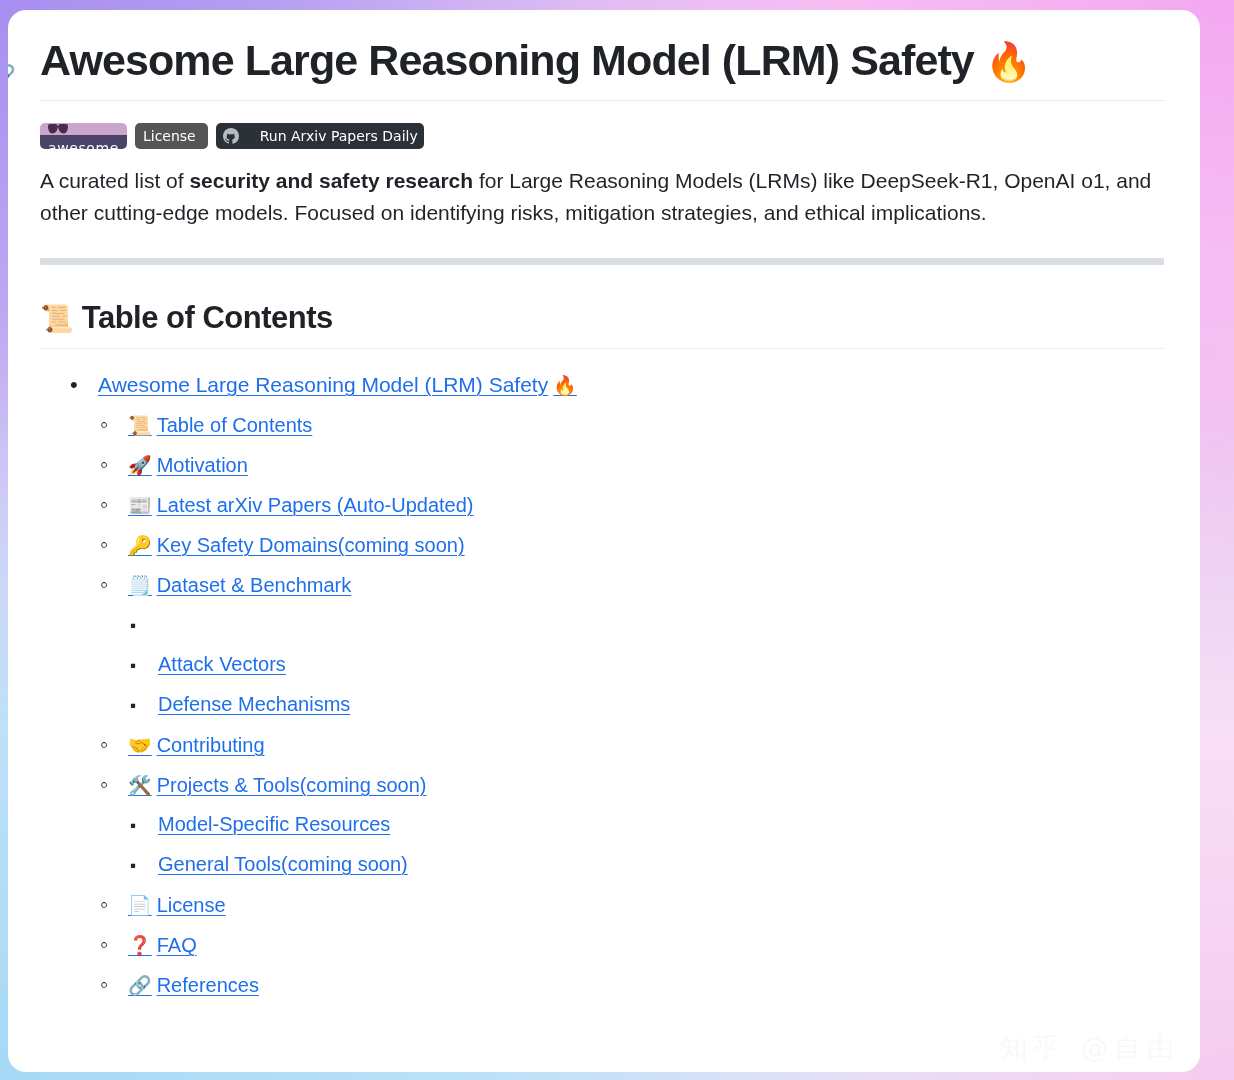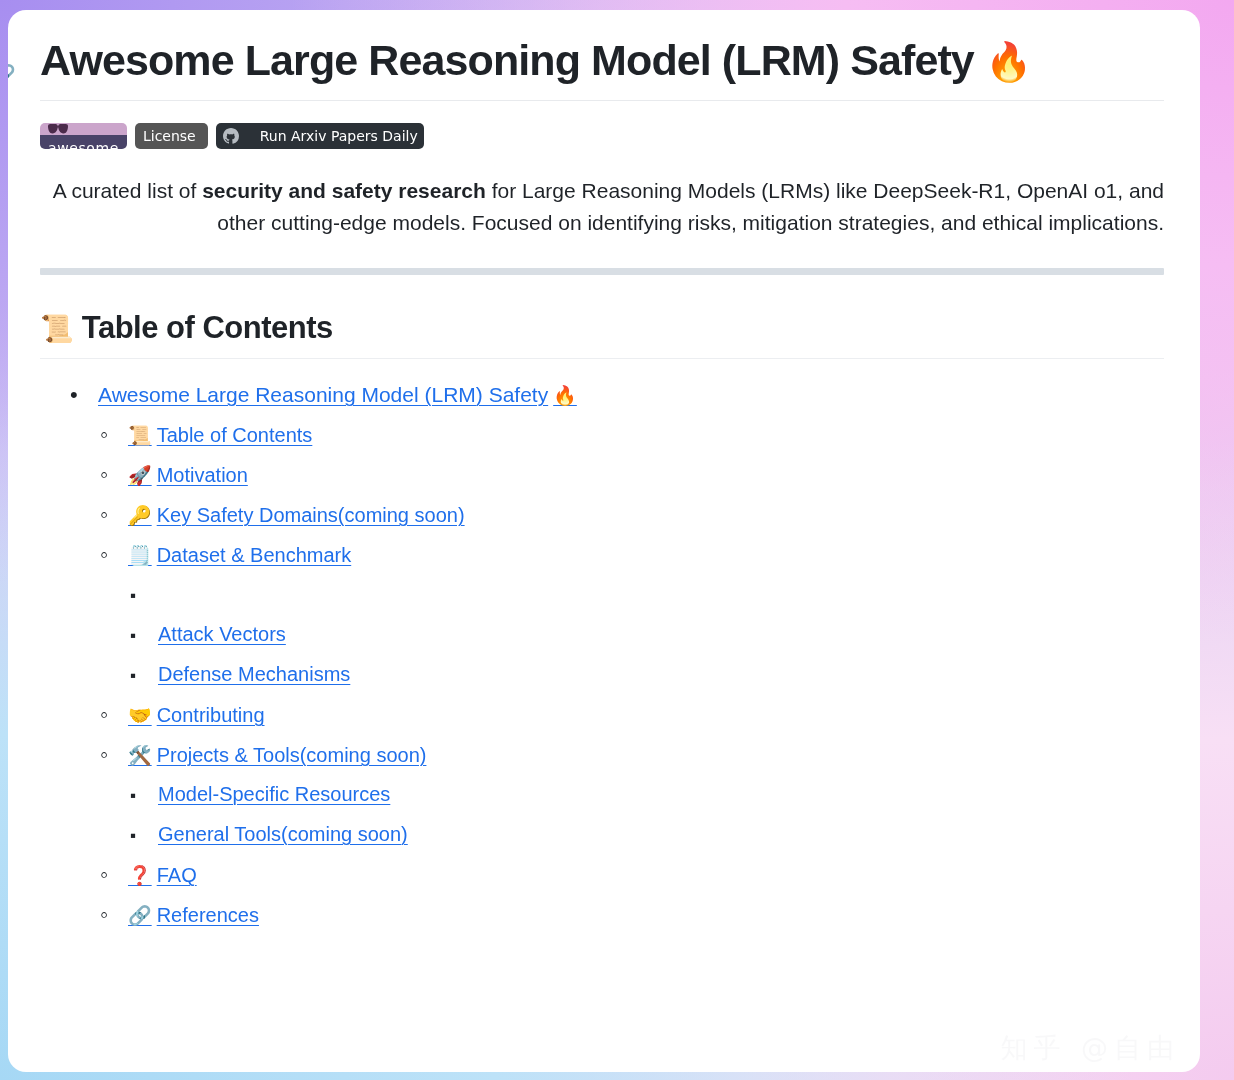--- a/index.html
+++ b/index.html
@@ -86,26 +86,25 @@
   .badge-ci .seg-left { background: #2b3137; color: #fff; }
   .badge-ci .seg-right { background: #44cc11; color: #000000; }
 
   .ico-sunglasses { width: 22px; height: 12px; position: relative; }
   .ico-sunglasses svg { display: block; }
   .ico-github { width: 16px; height: 16px; }
   .ico-github svg { display: block; }
 
   
   p.intro {
-    margin: 26px 0 0 0;
+    margin: 16px 0 0 0;
     font-size: 21px;
     line-height: 1.55;
     color: #1f2328;
     max-width: 1150px;
-    text-align: right;
   }
   p.intro b { font-weight: bold; }
 
   
   hr.thick {
     border: none;
     height: 7px;
     background: #d8dee4;
     margin: 28px 0 0 0;
     border-radius: 1px;
@@ -258,20 +257,28 @@
 
         <li>
           <div class="row">
               <span class="marker circ"></span>
             <a class="toc-link">
               <span class="emoji">🚀</span><span>Motivation</span>
             </a>
           </div>
         </li>
 
+        <li>
+          <div class="row">
+              <span class="marker circ"></span>
+            <a class="toc-link">
+              <span class="emoji">📰</span><span>Latest arXiv Papers (Auto-Updated)</span>
+            </a>
+          </div>
+        </li>
 
         <li>
           <div class="row">
               <span class="marker circ"></span>
             <a class="toc-link">
               <span class="emoji">🔑</span><span>Key Safety Domains(coming soon)</span>
             </a>
           </div>
         </li>
 
@@ -331,20 +338,28 @@
             </li>
             <li>
               <div class="row">
                   <span class="marker sq"></span>
                 <a class="toc-link">General Tools(coming soon)</a>
               </div>
             </li>
           </ul>
         </li>
 
+        <li>
+          <div class="row">
+              <span class="marker circ"></span>
+            <a class="toc-link">
+              <span class="emoji">📄</span><span>License</span>
+            </a>
+          </div>
+        </li>
 
         <li>
           <div class="row">
               <span class="marker circ"></span>
             <a class="toc-link">
               <span class="emoji">❓</span><span>FAQ</span>
             </a>
           </div>
         </li>
 

